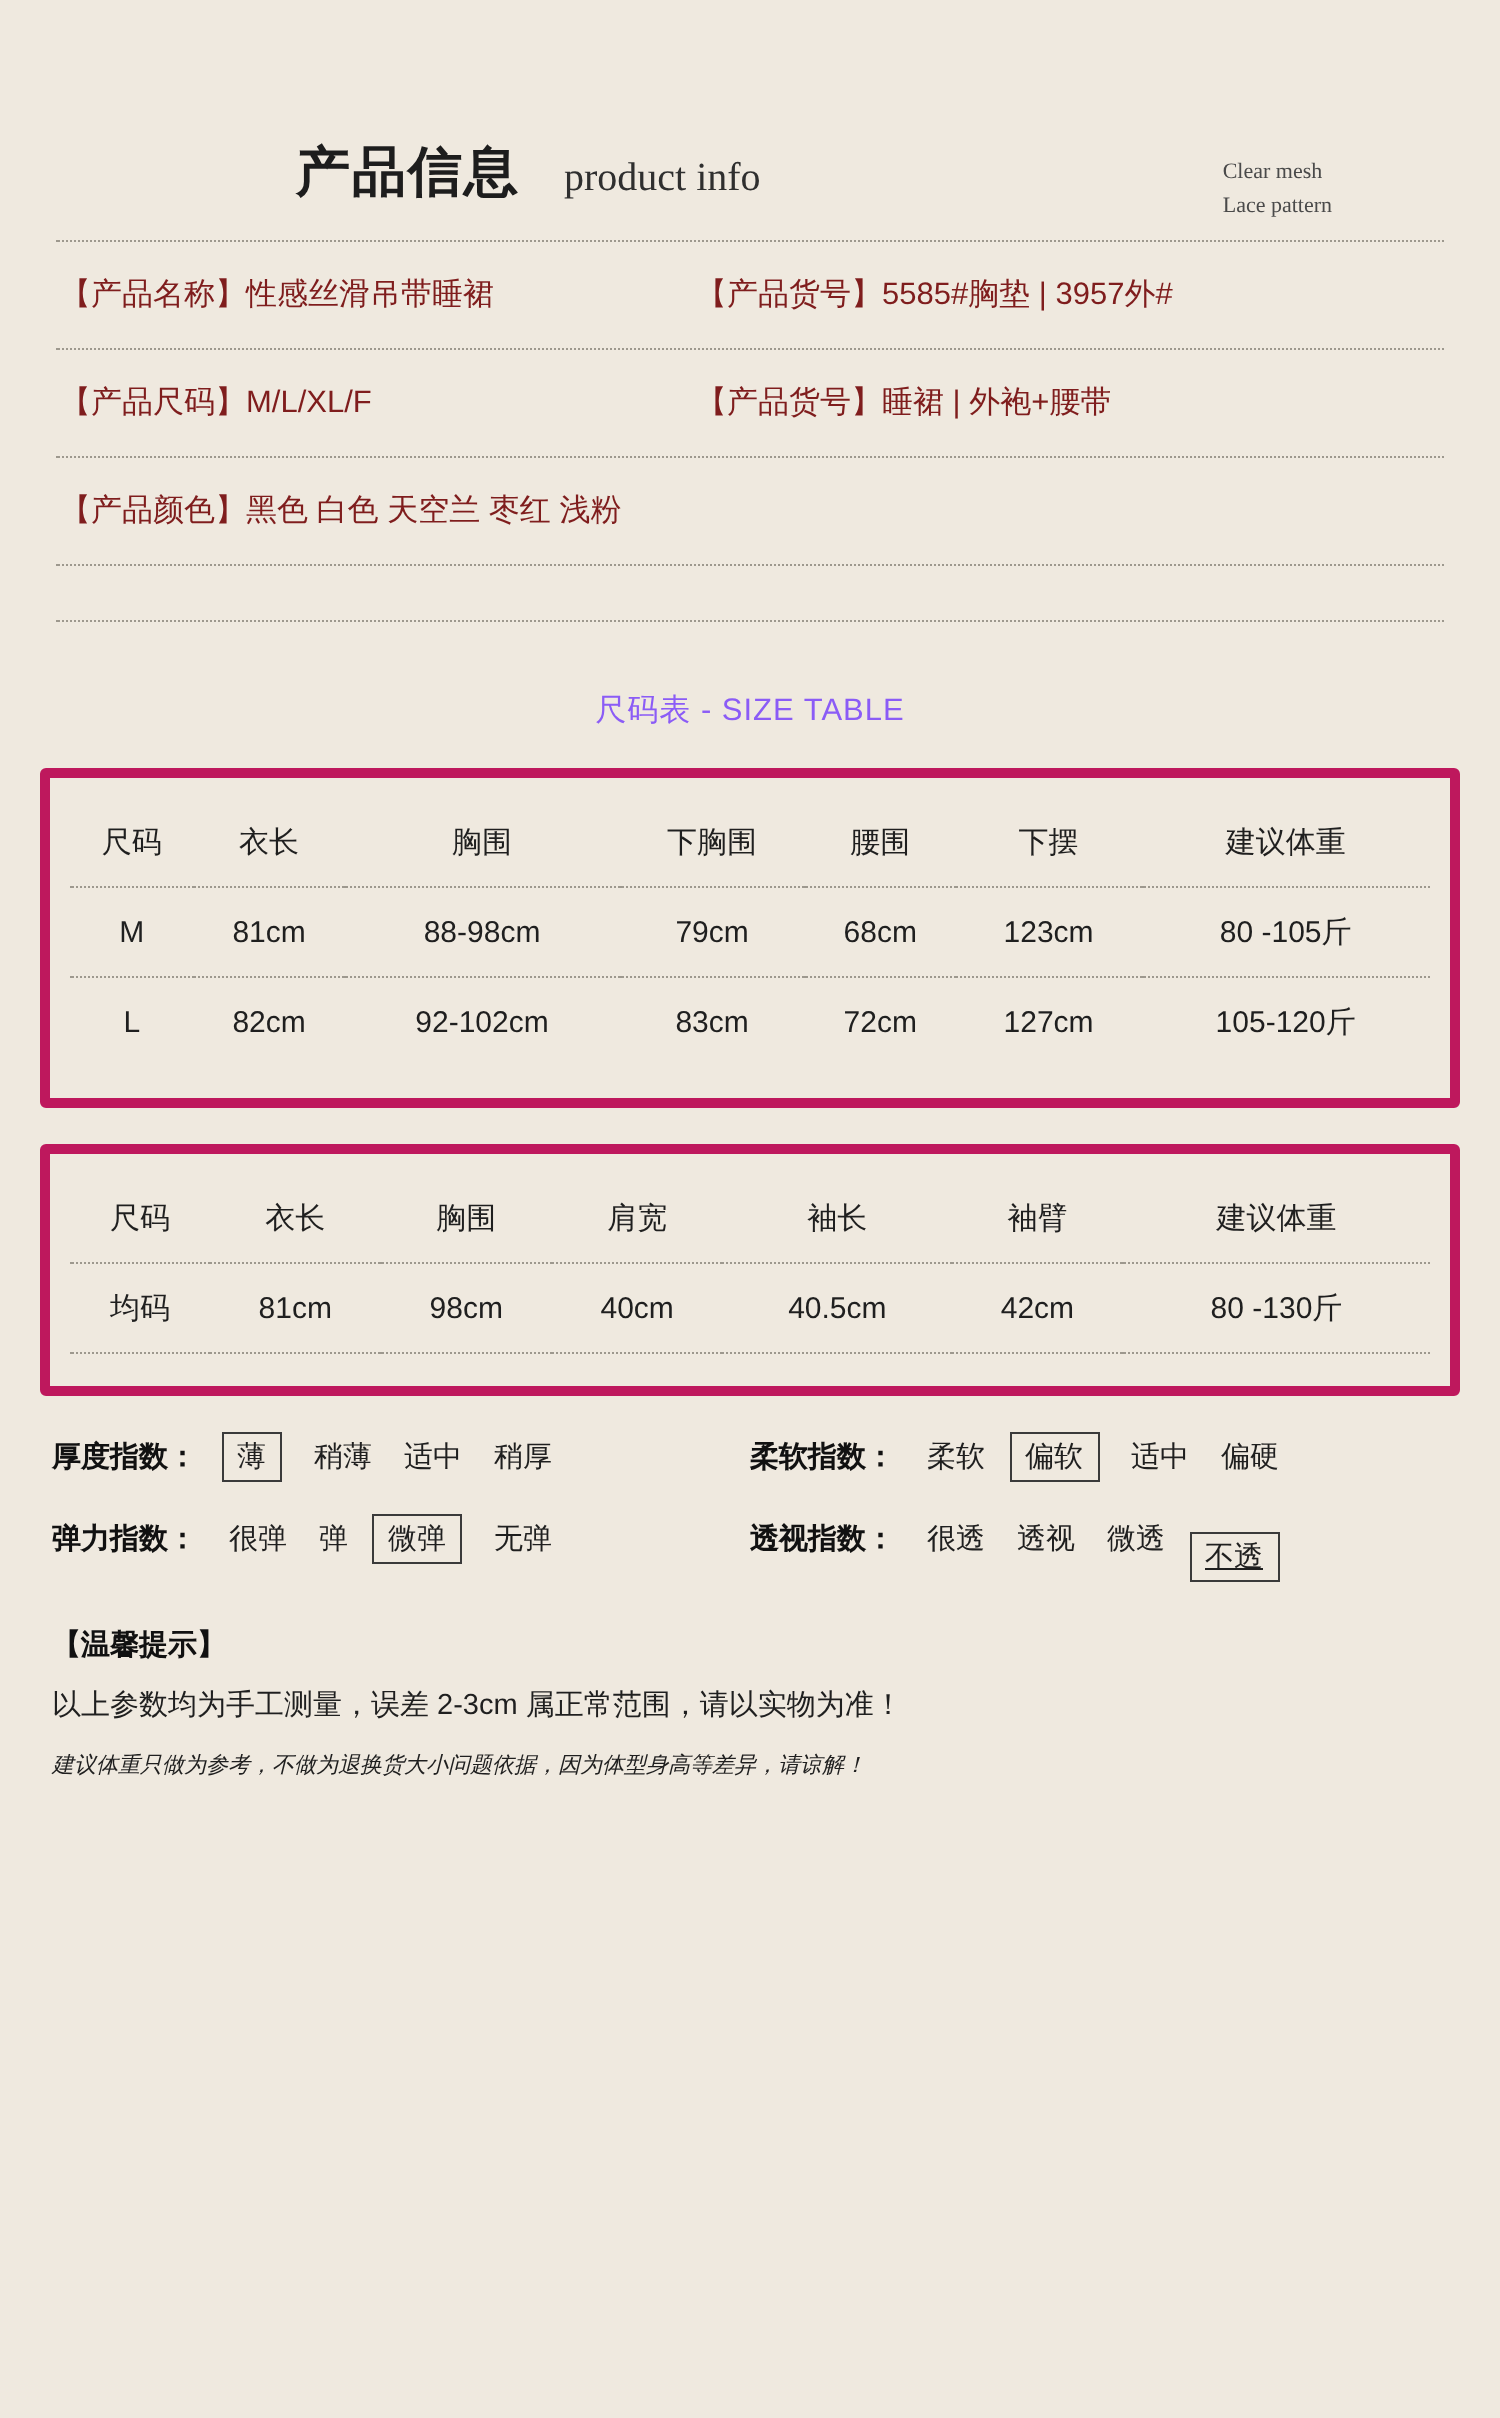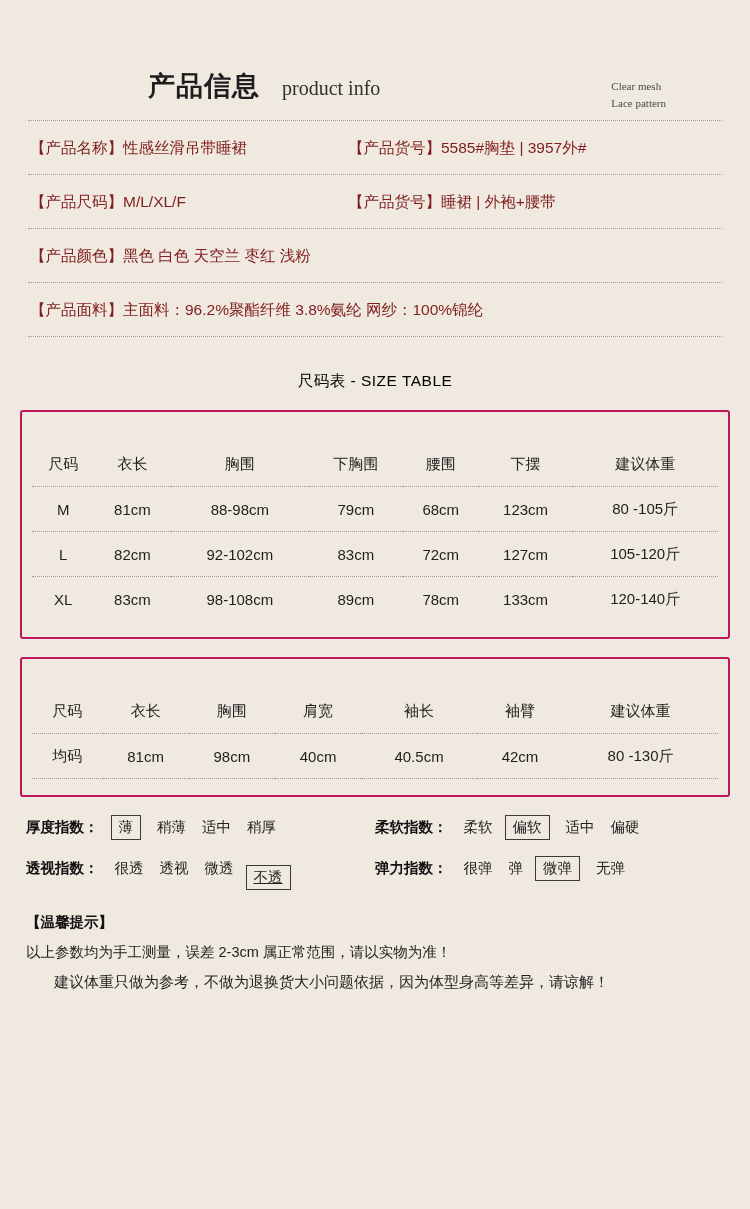--- a/index.html
+++ b/index.html
@@ -81,30 +81,30 @@
   .sub-line {
     margin-left: 72px;
   }
 
   
   .size-title {
     text-align: center;
     font-size: 15.5px;
     margin-top: 34px;
     margin-bottom: 18px;
-    color: #000000;
+    color: #8b5cf6;
     letter-spacing: 0.5px;
   }
 
   
   .table-box {
     margin: 0 20px 18px 20px;
-    border: 2px solid #be185d;
+    border: 5px solid #be185d;
     border-radius: 3px;
-    padding: 30px 10px 16px 10px;
+    padding: 10px 10px 16px 10px;
     background: transparent;
   }
   table.size {
     width: 100%;
     border-collapse: collapse;
     font-size: 15px;
     color: #1f1f1f;
   }
   table.size td, table.size th {
     text-align: center;
@@ -169,22 +169,22 @@
     margin: 26px 26px 0 26px;
     font-size: 14.5px;
     line-height: 30px;
     color: #1f1f1f;
   }
   .tips .tips-title {
     font-weight: bold;
     color: #111;
   }
   .tips .tip-2 {
-    margin-left: 28px;
-    font-size: 15px;
+    font-size: 11px;
+    font-style: italic;
   }
 </style>
 </head>
 <body>
 
 <div class="header">
   <div class="title-row">
     <span class="title-cn">产品信息</span>
     <span class="title-en">product info</span>
   </div>
@@ -219,23 +219,20 @@
   <div class="dotted"></div>
   <div class="info-row">
     <div class="col-left">
       <span class="label">【产品颜色】</span><span>黑色  白色  天空兰  枣红 浅粉</span>
     </div>
   </div>
 
   <div class="dotted"></div>
   <div class="info-row">
     <div style="flex:1">
-      <div>
-        <span class="label">【产品面料】</span><span>主面料：96.2%聚酯纤维 3.8%氨纶  网纱：100%锦纶</span>
-      </div>
     </div>
   </div>
 
   <div class="dotted"></div>
 </div>
 
 <div class="size-title">尺码表  - SIZE TABLE</div>
 
 <div class="table-box">
   <table class="size tbl1">
@@ -260,29 +257,20 @@
     </tr>
     <tr class="data-row">
       <td>L</td>
       <td>82cm</td>
       <td>92-102cm</td>
       <td>83cm</td>
       <td>72cm</td>
       <td>127cm</td>
       <td>105-120斤</td>
     </tr>
-    <tr class="data-row">
-      <td>XL</td>
-      <td>83cm</td>
-      <td>98-108cm</td>
-      <td>89cm</td>
-      <td>78cm</td>
-      <td>133cm</td>
-      <td>120-140斤</td>
-    </tr>
   </tbody>
     </table>
 </div>
 
 <div class="table-box">
   <table class="size tbl2">
     <tbody>
         <tr>
       <th>尺码</th>
       <th>衣长</th>
@@ -319,33 +307,33 @@
       <span class="index-label">柔软指数：</span>
       <span class="opt">柔软</span>
       <span class="opt boxed">偏软</span>
       <span class="opt">适中</span>
       <span class="opt">偏硬</span>
     </div>
   </div>
 
   <div class="index-line">
     <div class="index-half">
+      <span class="index-label">弹力指数：</span>
+      <span class="opt">很弹</span>
+      <span class="opt">弹</span>
+      <span class="opt boxed">微弹</span>
+      <span class="opt">无弹</span>
+    </div>
+    <div class="index-half">
       <span class="index-label">透视指数：</span>
       <span class="opt">很透</span>
       <span class="opt">透视</span>
       <span class="opt">微透</span>
       <span class="opt underlined boxed-low">不透</span>
     </div>
-    <div class="index-half">
-      <span class="index-label">弹力指数：</span>
-      <span class="opt">很弹</span>
-      <span class="opt">弹</span>
-      <span class="opt boxed">微弹</span>
-      <span class="opt">无弹</span>
-    </div>
   </div>
 
 </div>
 
 <div class="tips">
   <div class="tips-title">【温馨提示】</div>
   <div>以上参数均为手工测量，误差 2-3cm 属正常范围，请以实物为准！</div>
   <div class="tip-2">建议体重只做为参考，不做为退换货大小问题依据，因为体型身高等差异，请谅解！</div>
 </div>
 

